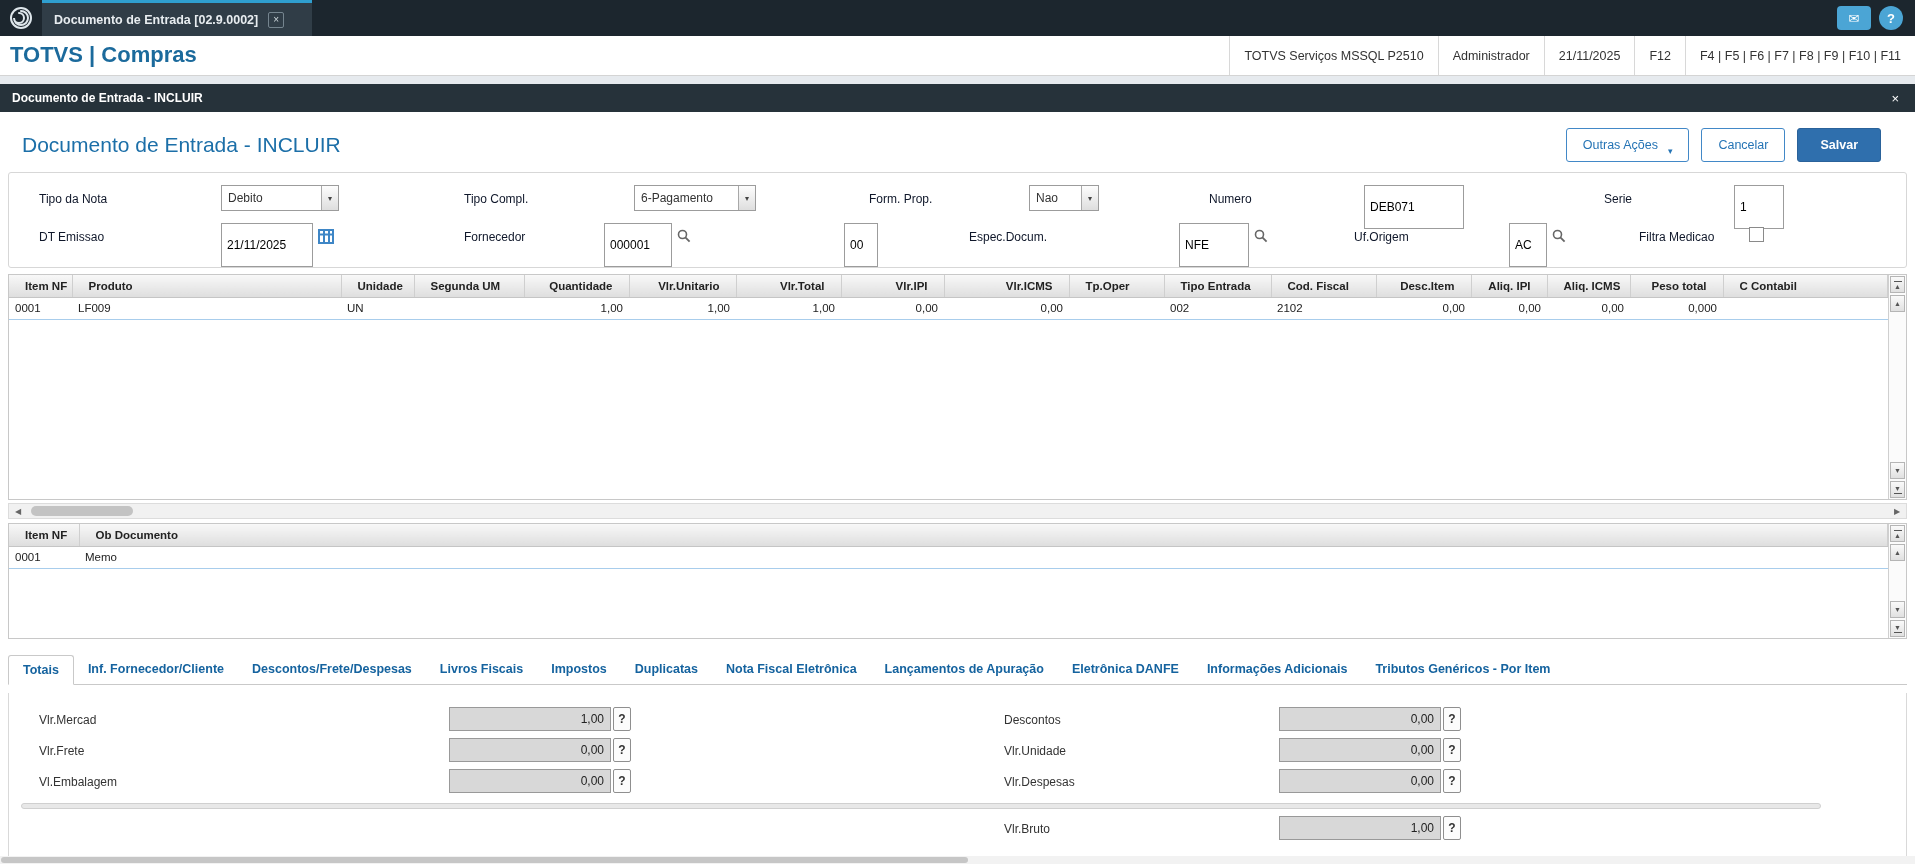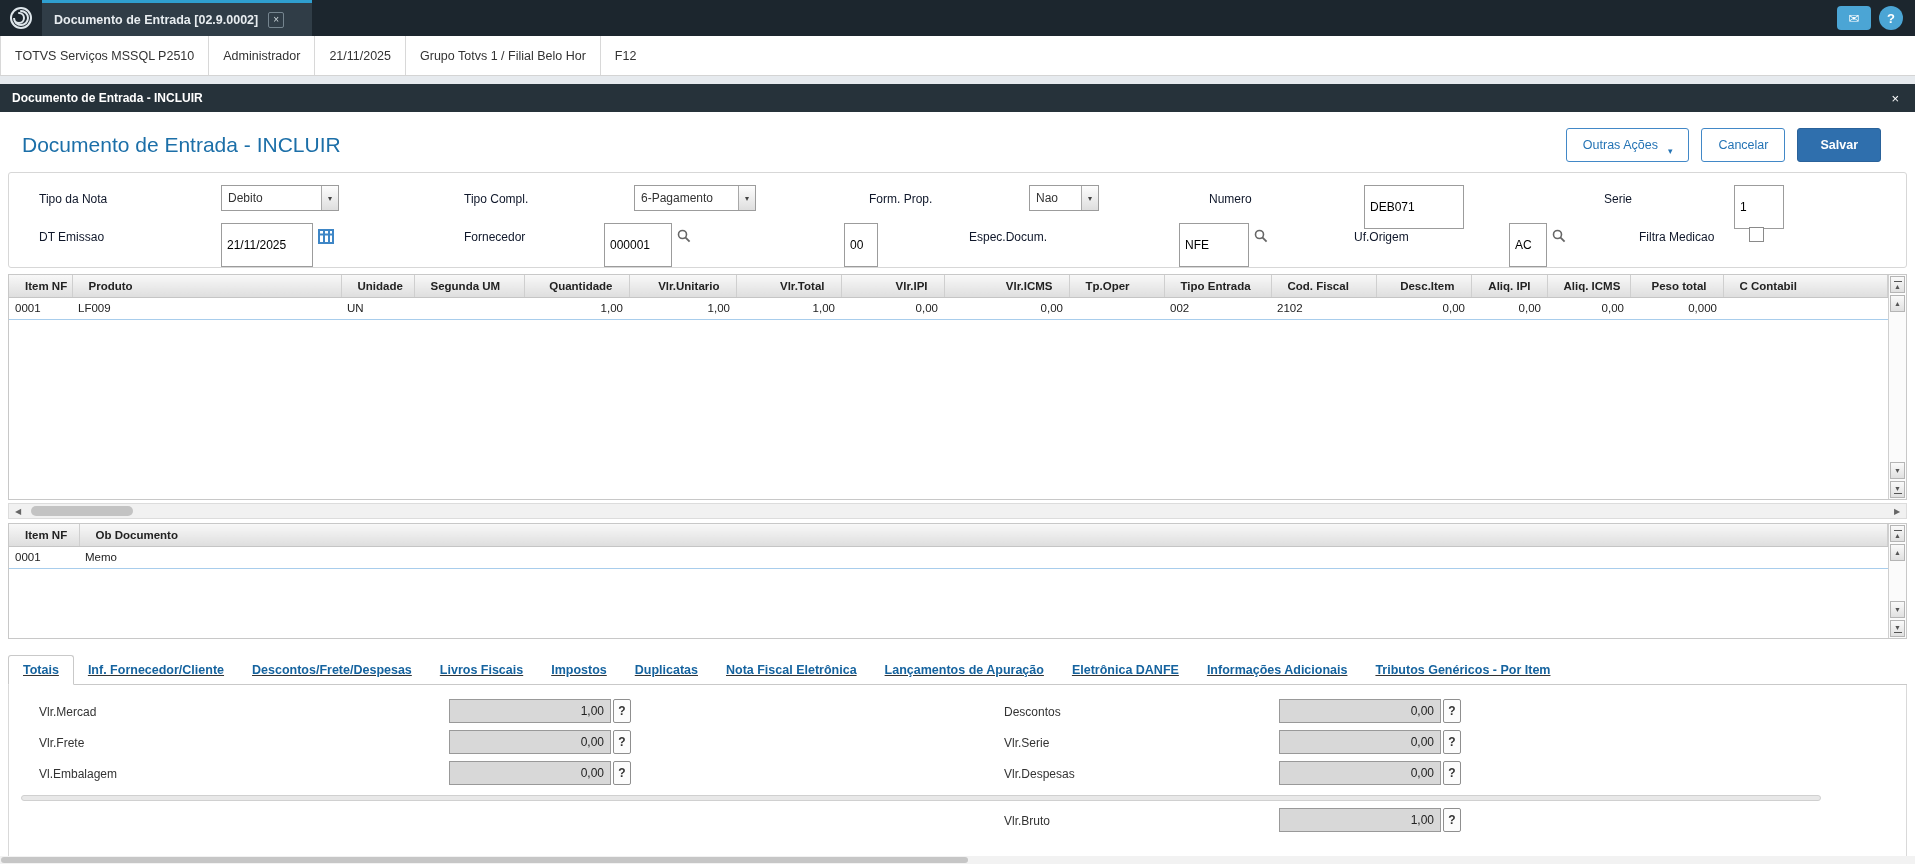--- a/index.html
+++ b/index.html
@@ -86,22 +86,22 @@
   
   .hscroll { margin:3px 8px 0 8px; height:16px; flex:0 0 16px; background:#f1f1f1;
     border:1px solid #dcdcdc; position:relative; display:flex; align-items:center; }
   .h-arrow { width:18px; height:14px; font-size:8px; color:#666; display:flex; align-items:center;
     justify-content:center; cursor:pointer; }
   .h-arrow.right { position:absolute; right:0; }
   .h-thumb { position:absolute; left:22px; width:102px; height:10px; background:#c3c3c3;
     border-radius:5px; cursor:grab; }
 
   
-  .tabs { margin:16px 8px 0 8px; border-bottom:1px solid #c9c9c9; display:flex; align-items:center;
-    height:30px; flex:0 0 30px;text-decoration:underline; }
+  .tabs { margin:16px 8px 8px 8px; border-bottom:1px solid #c9c9c9; display:flex; align-items:flex-start;
+    height:30px; flex:0 0 30px; }
   .tab { font-size:12.5px; font-weight:bold; color:#15639f; padding:7px 14px; cursor:pointer;
     white-space:nowrap; }
   .tab.active { background:#fff; border:1px solid #c9c9c9; border-bottom:1px solid #fff;
     border-radius:3px 3px 0 0; margin-bottom:-1px; }
 
   
   .totals { margin:0 8px; border:1px solid #d9d9d9; border-top:none; flex:1; padding-top:12px;
     position:relative; background:#fff; }
   .tot-row { position:relative; height:31px; }
   .tot-lbl { position:absolute; top:8px; font-size:12px; color:#333; white-space:nowrap; }
@@ -139,25 +139,26 @@
     <button class="top-icon-btn">
       <span>✉</span>
     </button>
     <button class="top-icon-btn round">
       <span>?</span>
     </button>
     <div class="topbar-right-pad"></div>
   </div>
 
   <div class="appbar">
+    <div class="brand">TOTVS | Compras</div>
     <div class="app-cell">TOTVS Serviços MSSQL P2510</div>
     <div class="app-cell">Administrador</div>
     <div class="app-cell">21/11/2025</div>
-    <div class="app-cell">Grupo Totvs 1 / Filial Belo Hor</div>
     <div class="app-cell">F12</div>
+    <div class="app-cell">F4 | F5 | F6 | F7 | F8 | F9 | F10 | F11</div>
   </div>
 
   <div class="gapstrip"></div>
 
   <div class="winbar">
     <span class="winbar-title">Documento de Entrada - INCLUIR</span>
     <span class="winbar-close">×</span>
   </div>
 
   <div class="content">
@@ -390,21 +391,21 @@
         <input class="tot-inp" style="left: 440px;" readonly="" value="1,00">
         <button class="qbtn" style="left:604px">?</button>
         <span class="tot-lbl" style="left:995px">Descontos</span>
         <input class="tot-inp" style="left: 1270px;" readonly="" value="0,00">
         <button class="qbtn" style="left:1434px">?</button>
       </div>
       <div class="tot-row">
         <span class="tot-lbl" style="left:30px">Vlr.Frete</span>
         <input class="tot-inp" style="left: 440px;" readonly="" value="0,00">
         <button class="qbtn" style="left:604px">?</button>
-        <span class="tot-lbl" style="left:995px">Vlr.Serie</span>
+        <span class="tot-lbl" style="left:995px">Vlr.Unidade</span>
         <input class="tot-inp" style="left: 1270px;" readonly="" value="0,00">
         <button class="qbtn" style="left:1434px">?</button>
       </div>
       <div class="tot-row">
         <span class="tot-lbl" style="left:30px">Vl.Embalagem</span>
         <input class="tot-inp" style="left: 440px;" readonly="" value="0,00">
         <button class="qbtn" style="left:604px">?</button>
         <span class="tot-lbl" style="left:995px">Vlr.Despesas</span>
         <input class="tot-inp" style="left: 1270px;" readonly="" value="0,00">
         <button class="qbtn" style="left:1434px">?</button>

